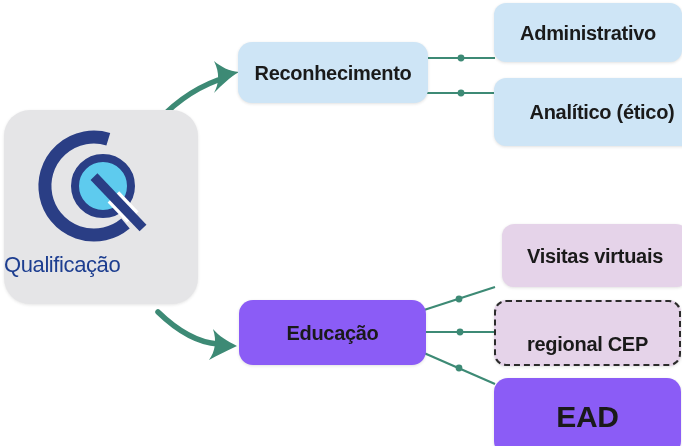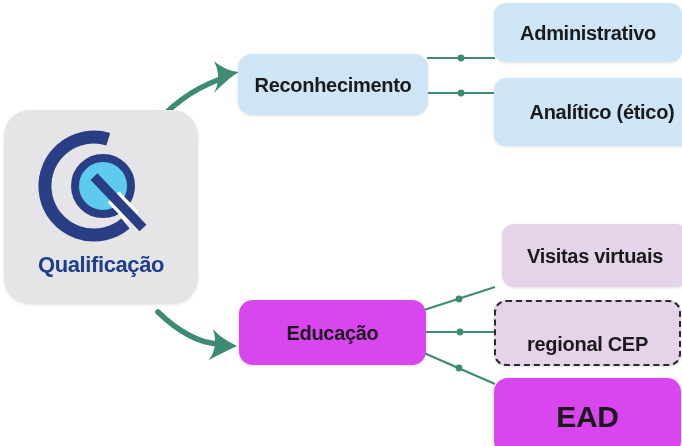--- a/index.html
+++ b/index.html
@@ -13,40 +13,40 @@
   #overlay{position:absolute;left:0;top:0;z-index:0;}
   .node{
     position:absolute;z-index:1;
     display:flex;align-items:center;justify-content:center;
     text-align:right;
     font-weight:bold;color:#1a1a1a;
     font-size:20px;line-height:22px;letter-spacing:-0.3px;
     box-shadow:0 1px 3px rgba(40,40,40,.14);
   }
   .blue{background:#cee5f6;border-radius:14px;}
-  .yellow{background:#d946ef;border-radius:14px;}
+  .yellow{background:#8b5cf6;border-radius:14px;}
   .purple{background:#e5d3e9;border-radius:12px;}
-  .n-reconhecimento{left:238px;top:42px;width:190px;height:61px;margin-top:12px;}
+  .n-reconhecimento{left:238px;top:42px;width:190px;height:61px;}
   .n-educacao{left:239px;top:300px;width:187px;height:65px;}
   .n-administrativo{left:494px;top:3px;width:188px;height:59px;border-radius:12px;}
   .n-analitico{left:494px;top:78px;width:216px;height:68px;border-radius:12px;}
   .n-visitas{left:494px;top:224px;width:186px;height:63px;margin-left:8px;}
   .n-treinamento{left:494px;top:300px;width:187px;height:66px;border:2.5px dashed #2b2b2b;box-sizing:border-box;}
   .n-ead{left:494px;top:378px;width:187px;height:77px;font-size:30px;}
   .card{
     position:absolute;z-index:1;
     left:4px;top:110px;width:194px;height:194px;
     background:#e5e5e7;border-radius:26px;
     box-shadow:0 1px 3px rgba(40,40,40,.12);
   }
   .card svg{position:absolute;left:30px;top:14px;}
   .brand{
     position:absolute;left:0;top:142px;width:100%;
-    text-align:center;
-    font-weight:bold;font-size:22px;letter-spacing:-0.4px;
+    text-align:left;
+    font-weight:normal;font-size:22px;letter-spacing:-0.4px;
     color:#1d3e90;
   }
 </style>
 </head>
 <body>
 
 <div id="canvas">
 
   <svg id="overlay" width="682" height="446" viewBox="0 0 682 446">
     <g stroke="#3d8a75" stroke-width="2.2" fill="#3d8a75">

